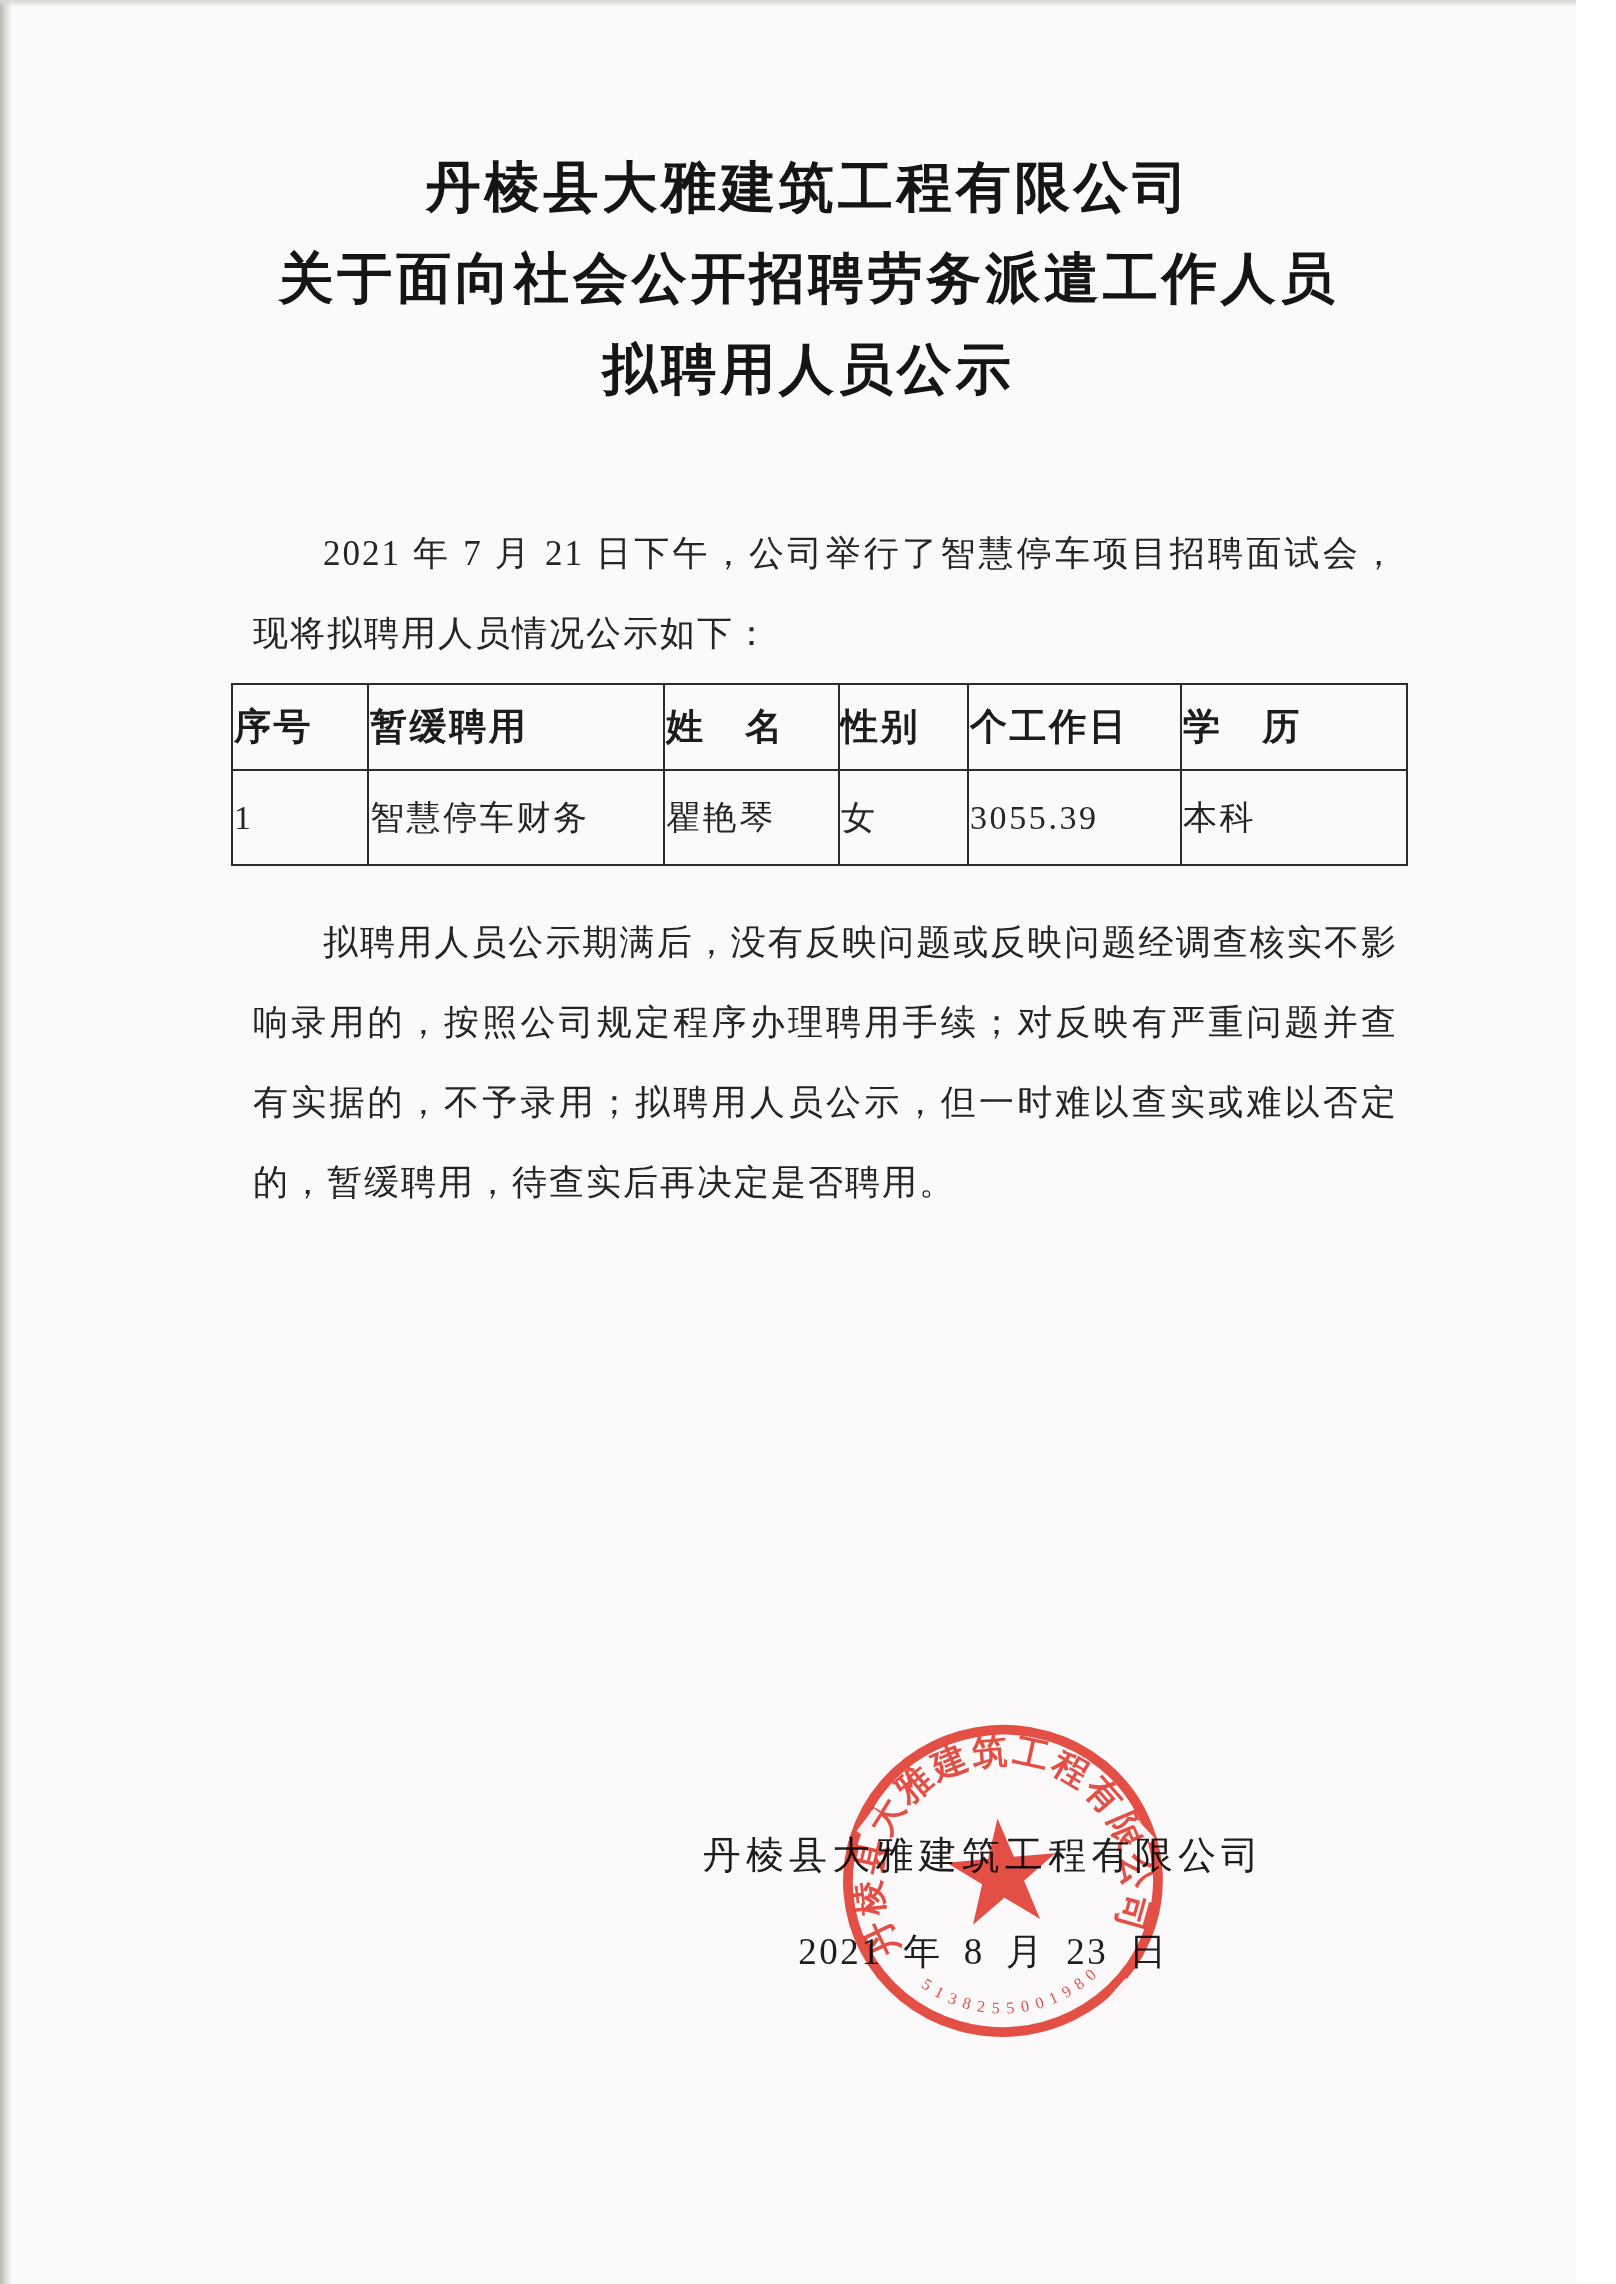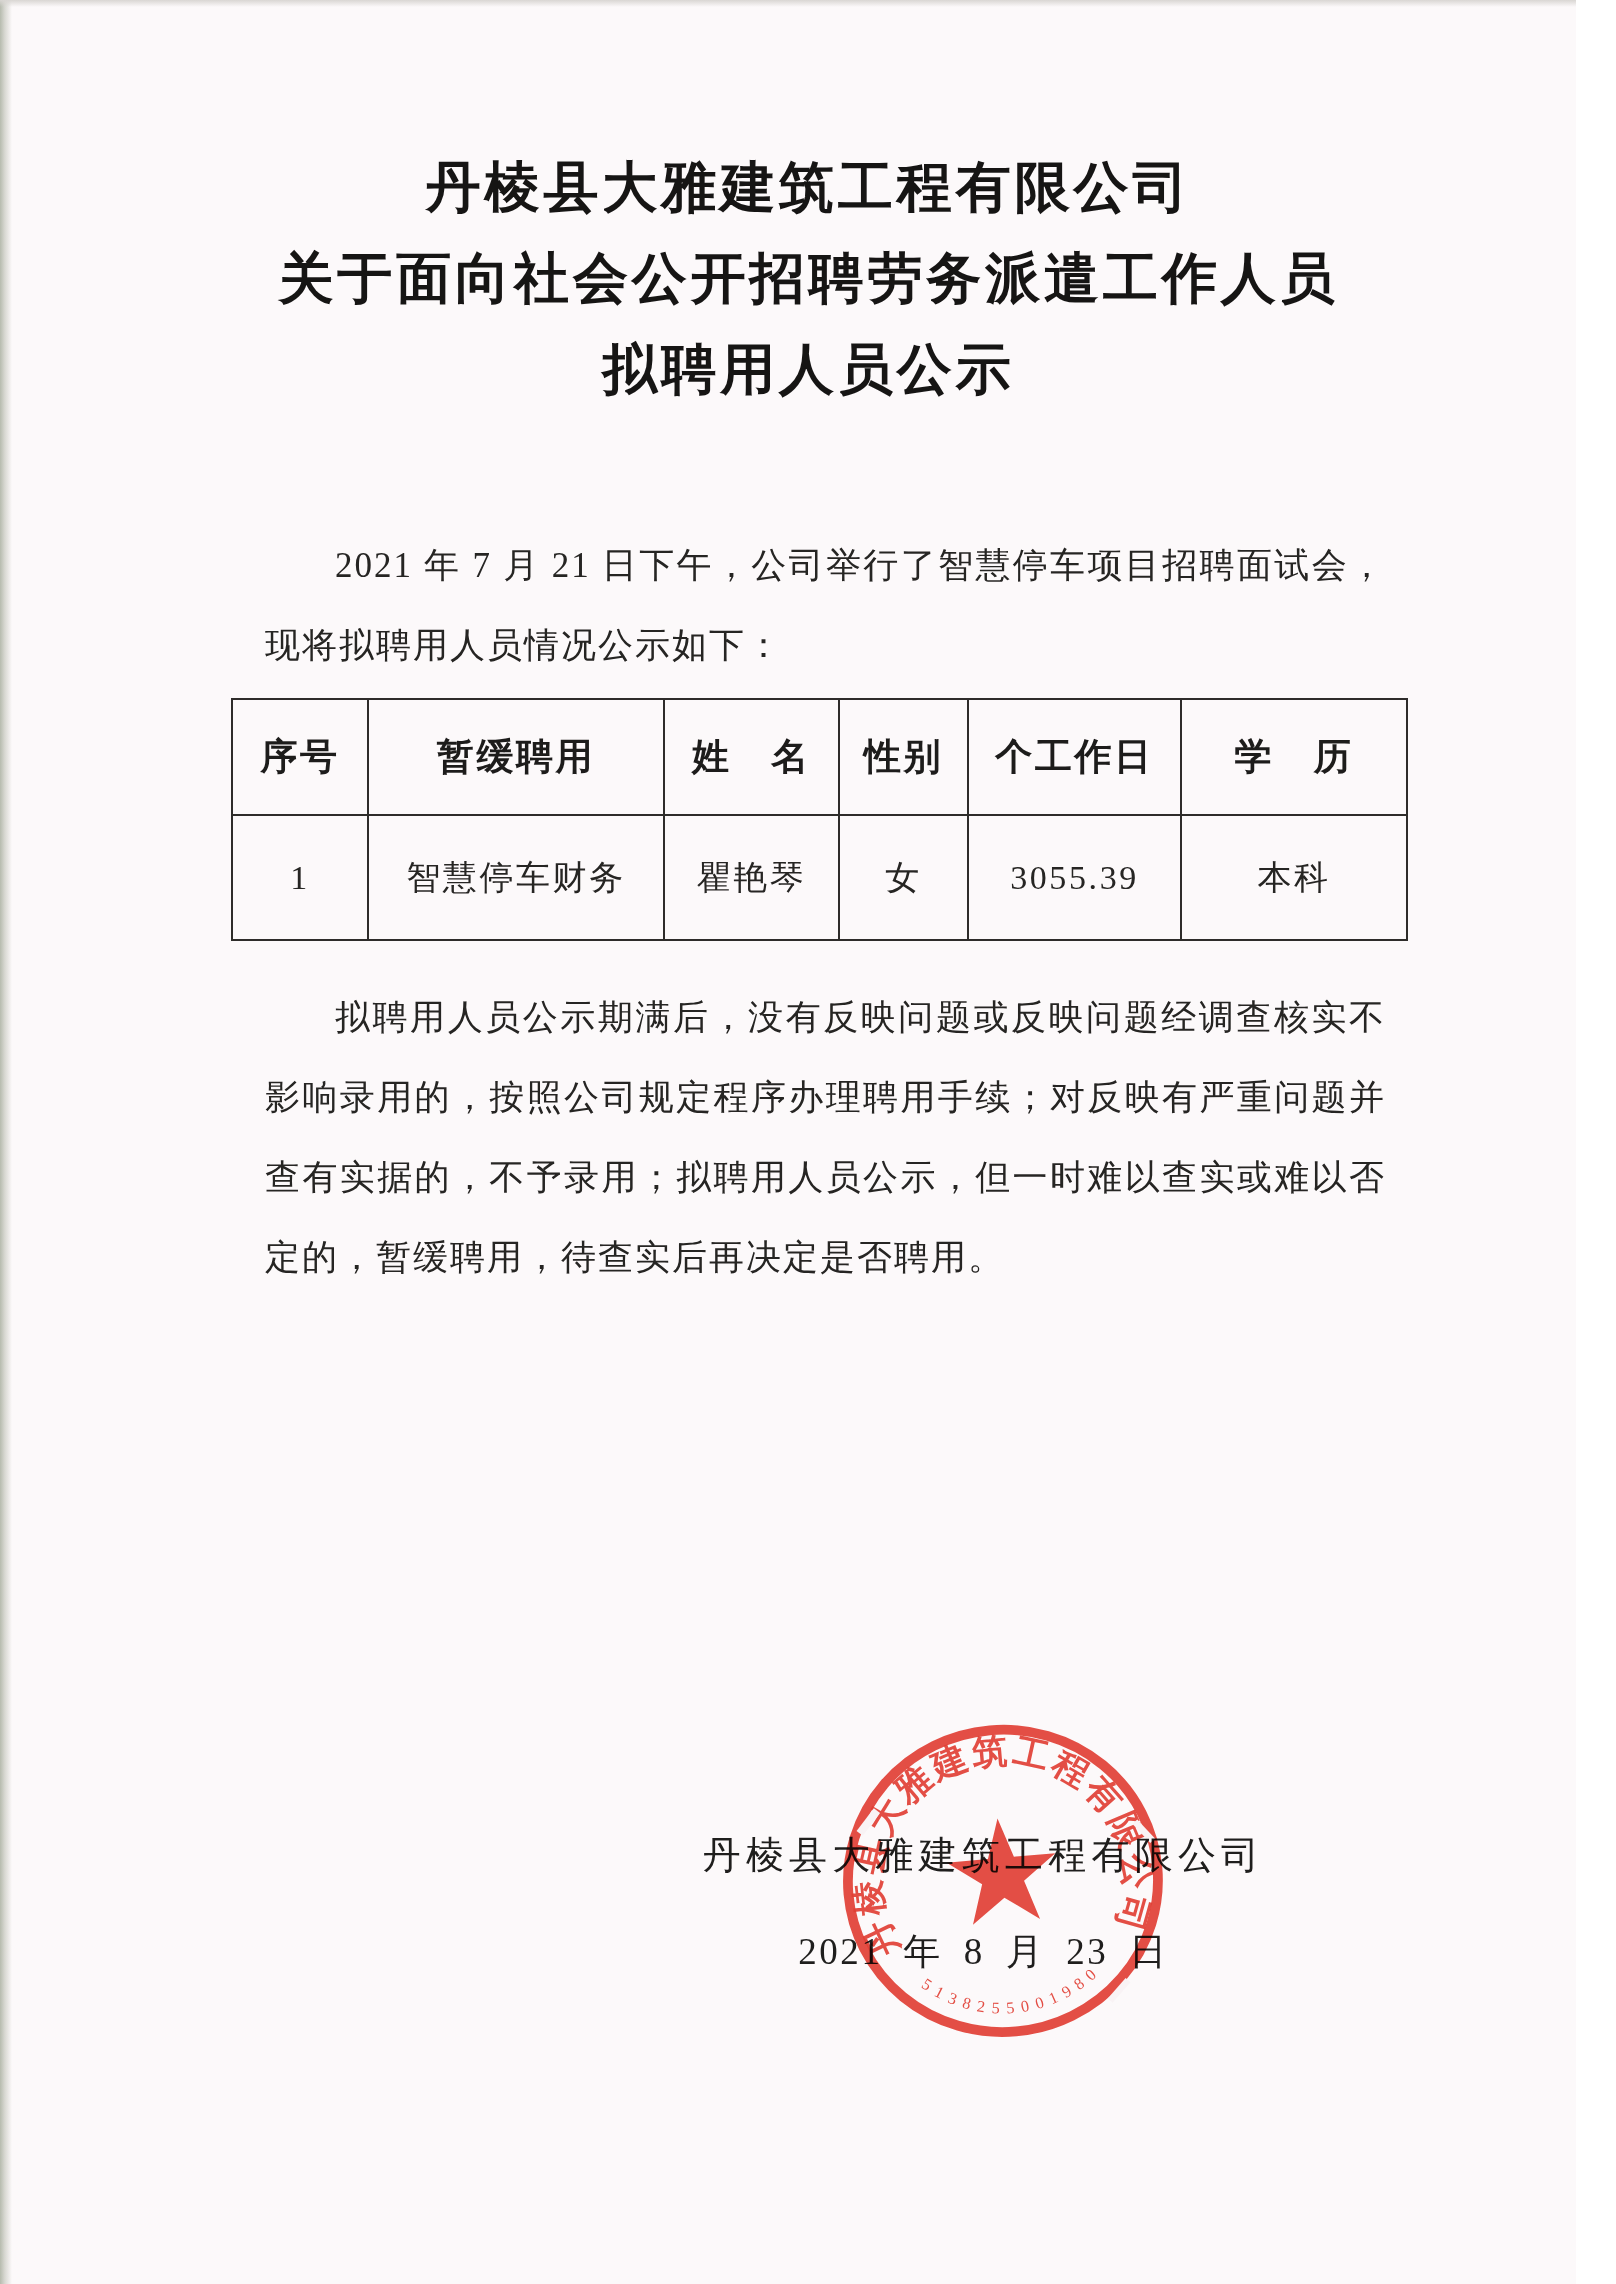--- a/index.html
+++ b/index.html
@@ -23,32 +23,32 @@
     position:absolute;left:0;top:142px;width:1617px;
     text-align:center;font-weight:bold;
     font-size:55px;line-height:91px;letter-spacing:3.9px;
     color:#161514;
   }
   .content{
     position:absolute;left:253px;top:514px;width:1145px;
     font-size:35px;line-height:80px;letter-spacing:2px;
     text-align:justify;color:#262523;
   }
-  .content p{margin:12px;text-indent:70px;}
+  .content p{margin:0;text-indent:70px;}
   table.roster{
     border-collapse:collapse;
     margin:9px 0 37px -22px;
     width:1175px;
     table-layout:fixed;
   }
   table.roster th, table.roster td{
     border:2.6px solid #2e2c2a;
-    text-align:center;vertical-align:middle;
+    vertical-align:middle;
     letter-spacing:2.6px;line-height:1.1;
-    padding:16px;
+    padding:1px;
   }
   table.roster th{height:82px;font-size:37px;font-weight:bold;color:#1d1c1b;}
   table.roster td{height:91px;font-size:34px;color:#262523;}
   .signature-company{
     position:absolute;left:690px;top:1830px;width:587px;
     text-align:center;font-size:38px;letter-spacing:5.2px;color:#1f1e1d;
   }
   .signature-date{
     position:absolute;left:690px;top:1927px;width:587px;
     text-align:center;font-size:37px;letter-spacing:2.6px;word-spacing:9px;color:#1f1e1d;

